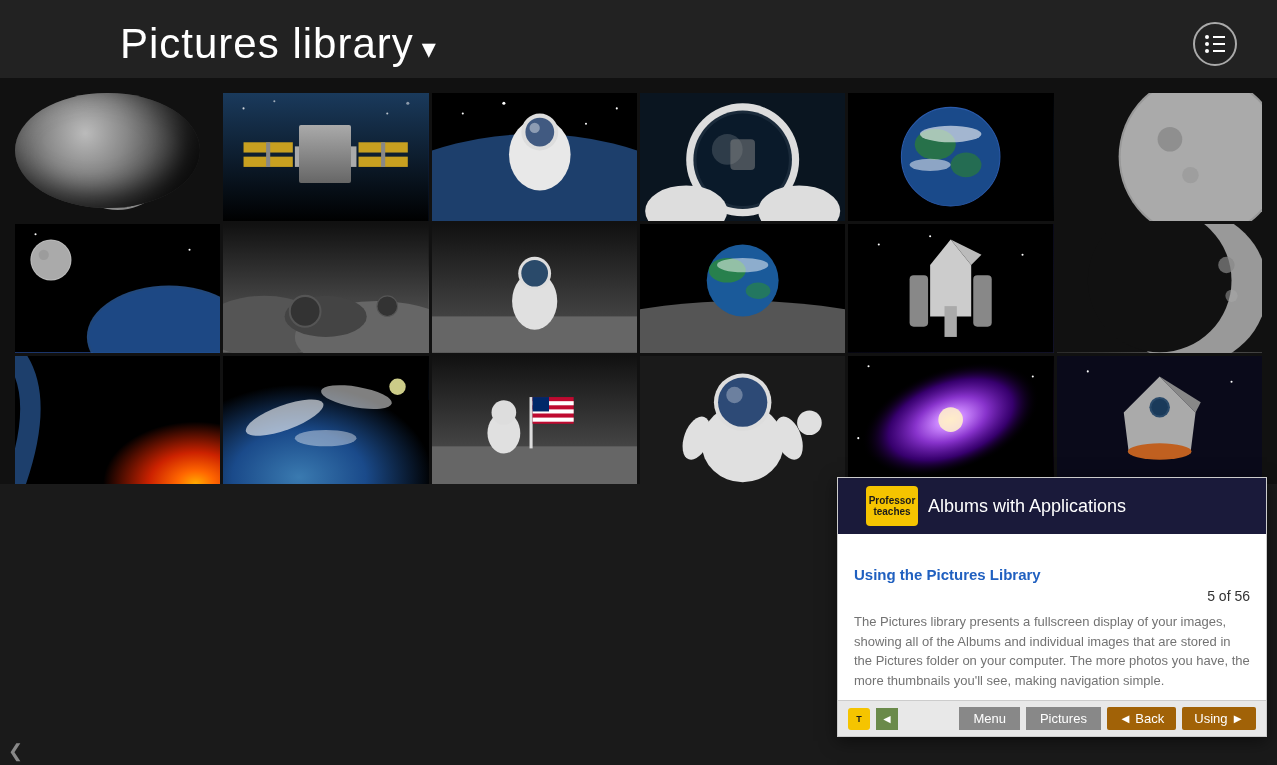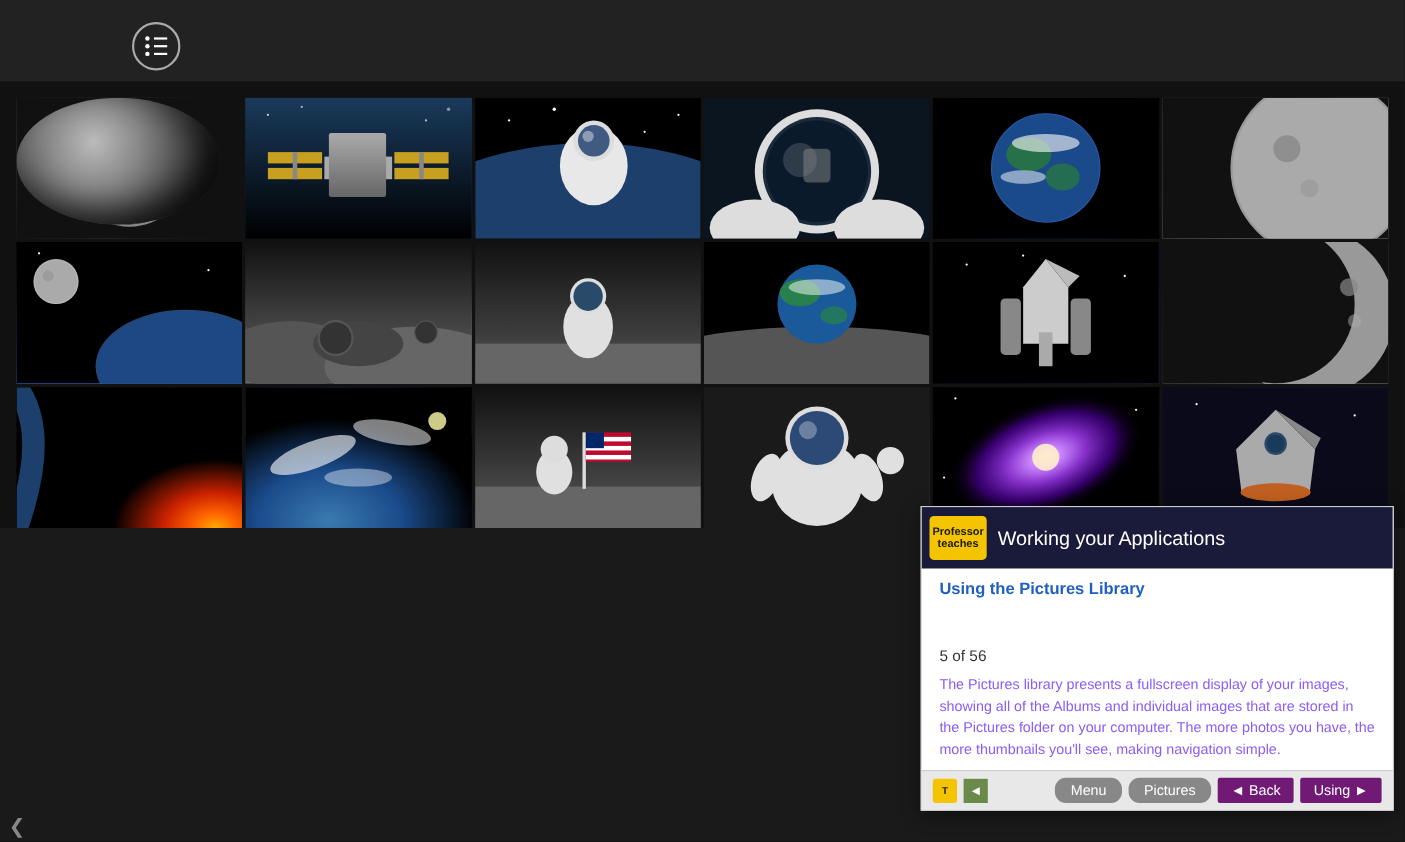--- a/index.html
+++ b/index.html
@@ -207,21 +207,21 @@
       width: 430px;
       background: #fff;
       border: 1px solid #ccc;
       box-shadow: 0 4px 16px rgba(0,0,0,0.5);
       z-index: 100;
     }
     .tooltip-header {
       background: #1a1a3a;
       display: flex;
       align-items: center;
-      padding: 8px 7px;
+      padding: 8px 28px;
       gap: 10px;
     }
     .professor-logo {
       width: 52px;
       height: 40px;
       background: #f5c400;
       border-radius: 4px;
       display: flex;
       align-items: center;
       justify-content: center;
@@ -236,35 +236,35 @@
       font-size: 18px;
       font-weight: 400;
     }
     .tooltip-body {
       padding: 10px 16px;
       background: #fff;
     }
     .tooltip-subtitle-row {
       display: flex;
       justify-content: space-between;
+      align-items: center;
       margin-bottom: 8px;
-      flex-direction: column;
     }
     .tooltip-subtitle {
       color: #2060c0;
       font-size: 15px;
       font-weight: 600;
     }
     .tooltip-progress {
       color: #333;
       font-size: 14px;
       margin-top: 44px;
     }
     .tooltip-text {
-      color: #8b5cf6;
+      color: #737373;
       font-size: 13px;
       line-height: 1.5;
     }
     .tooltip-footer {
       display: flex;
       align-items: center;
       padding: 6px 10px;
       gap: 6px;
       background: #e8e8e8;
       border-top: 1px solid #ccc;
@@ -293,39 +293,43 @@
       font-size: 12px;
     }
     .tf-spacer { flex: 1; }
     .tf-btn {
       padding: 4px 14px;
       background: #888;
       color: #fff;
       border: none;
       font-size: 13px;
       cursor: pointer;
-      border-radius: 10px;
+      border-radius: 0;
     }
     .tf-nav-btn {
       padding: 4px 12px;
-      background: #701a75;
+      background: #a16207;
       color: #fff;
       border: none;
       font-size: 13px;
       cursor: pointer;
       border-radius: 2px;
       display: flex;
       align-items: center;
       gap: 4px;
     }
   </style>
 </head>
 <body>
 
 <div class="header">
+  <div class="title-area">
+    <span class="page-title">Pictures library</span>
+    <span class="title-chevron">▾</span>
+  </div>
   <div class="list-icon">
     <div class="line">
         <div class="dot"></div>
         <div class="bar"></div>
       </div>
     <div class="line">
         <div class="dot"></div>
         <div class="bar"></div>
       </div>
     <div class="line">
@@ -652,21 +656,21 @@
     </svg>
   </div>
 
 </div>
 
 <div class="tooltip-panel">
   <div class="tooltip-header">
     <div class="professor-logo">
       <span>Professor<br>teaches</span>
     </div>
-    <span class="tooltip-title">Working your Applications</span>
+    <span class="tooltip-title">Albums with Applications</span>
   </div>
   <div class="tooltip-body">
     <div class="tooltip-subtitle-row">
       <span class="tooltip-subtitle">Using the Pictures Library</span>
       <span class="tooltip-progress">5 of 56</span>
     </div>
     <p class="tooltip-text">The Pictures library presents a fullscreen display of your images, showing all of the Albums and individual images that are stored in the Pictures folder on your computer. The more photos you have, the more thumbnails you'll see, making navigation simple.</p>
   </div>
   <div class="tooltip-footer">
     <div class="tf-logo-mini">T</div>

